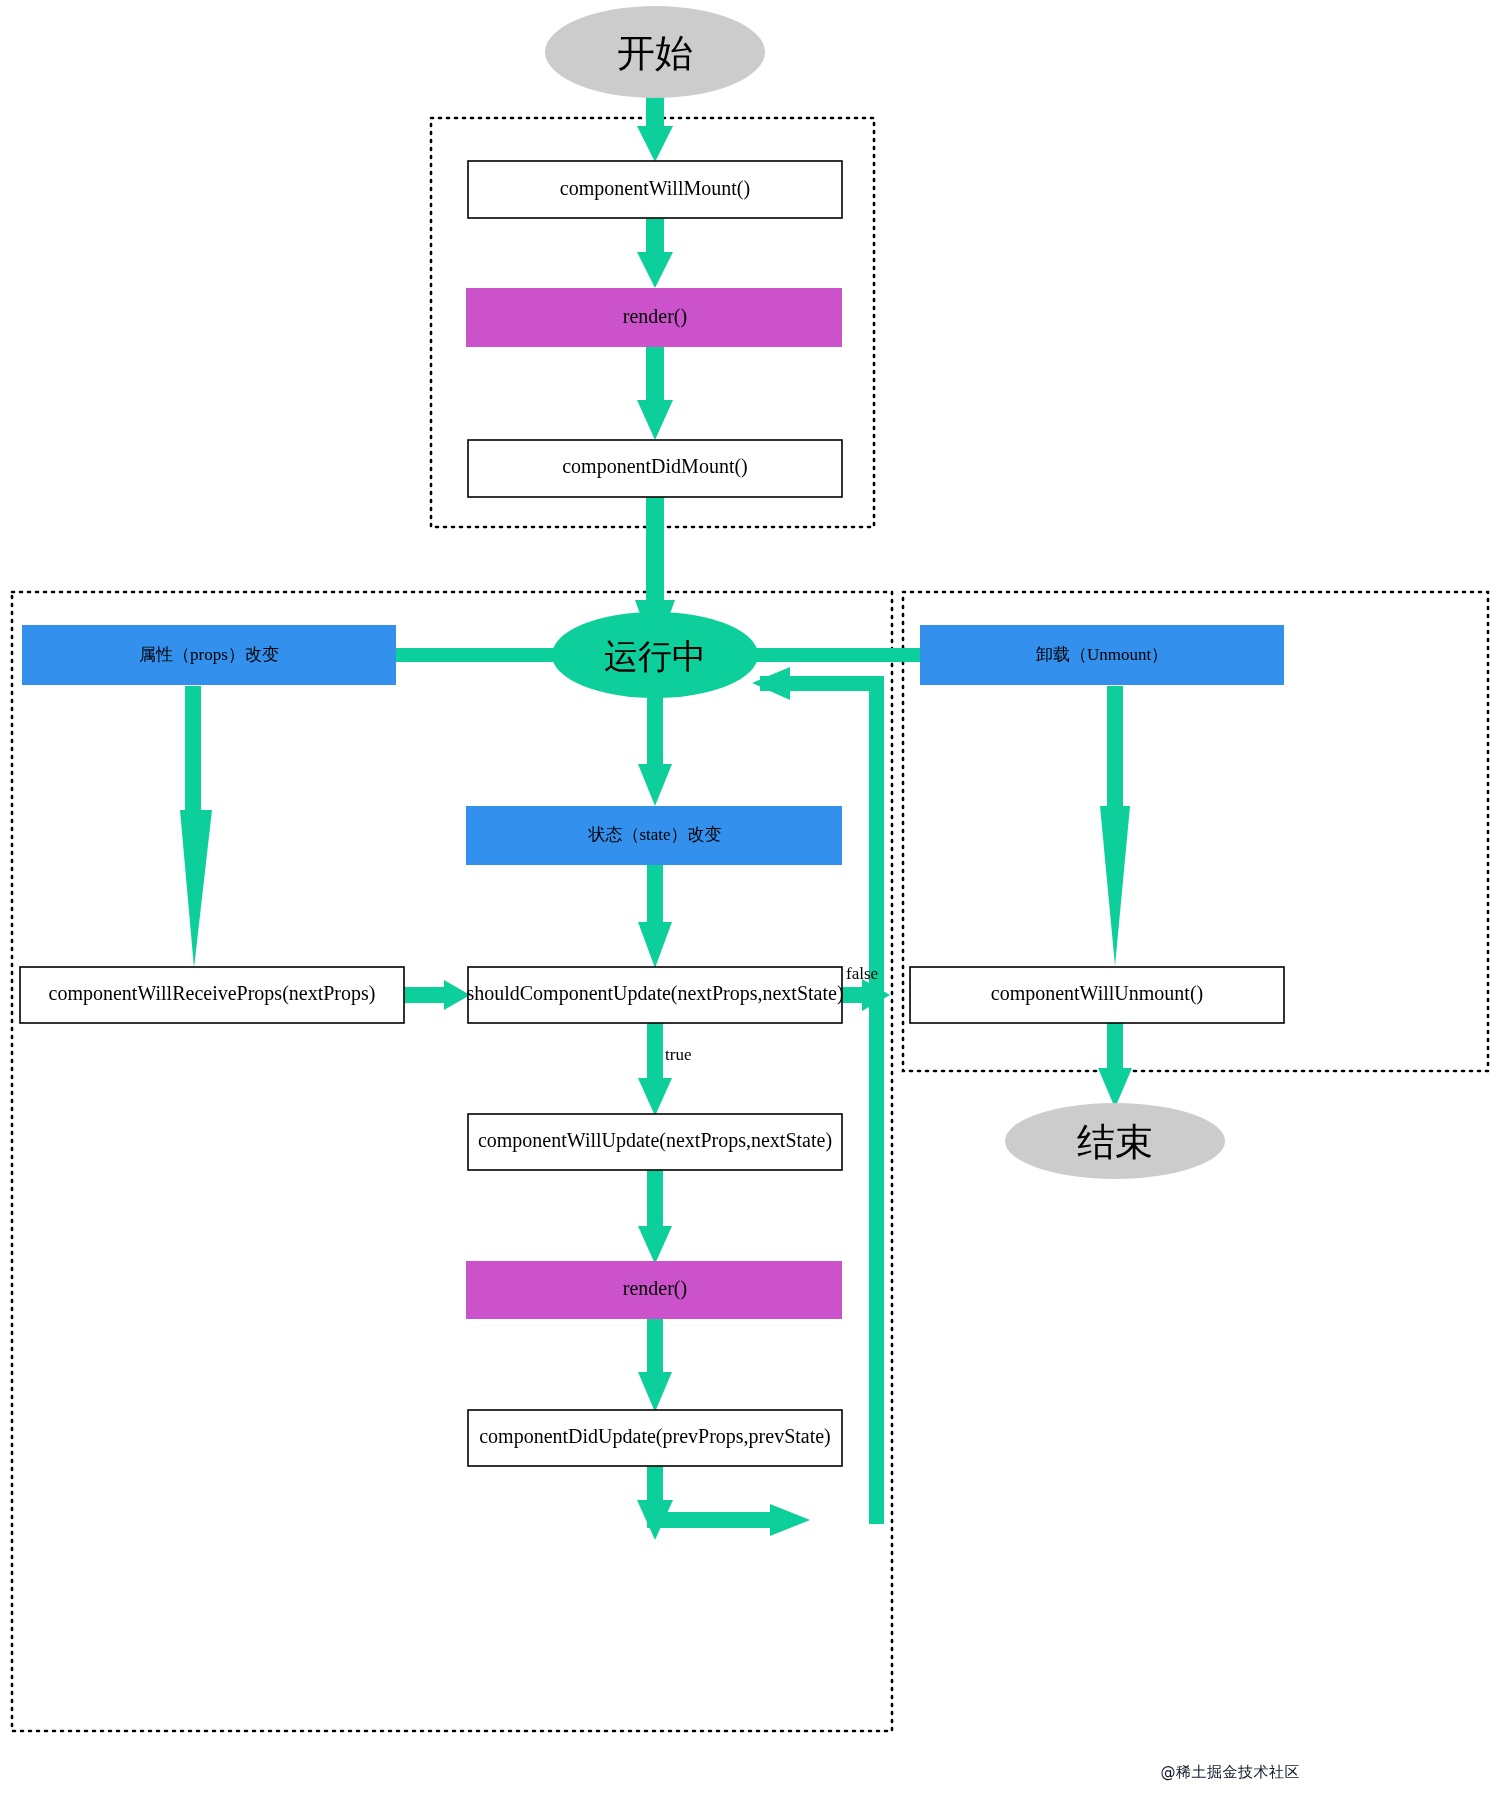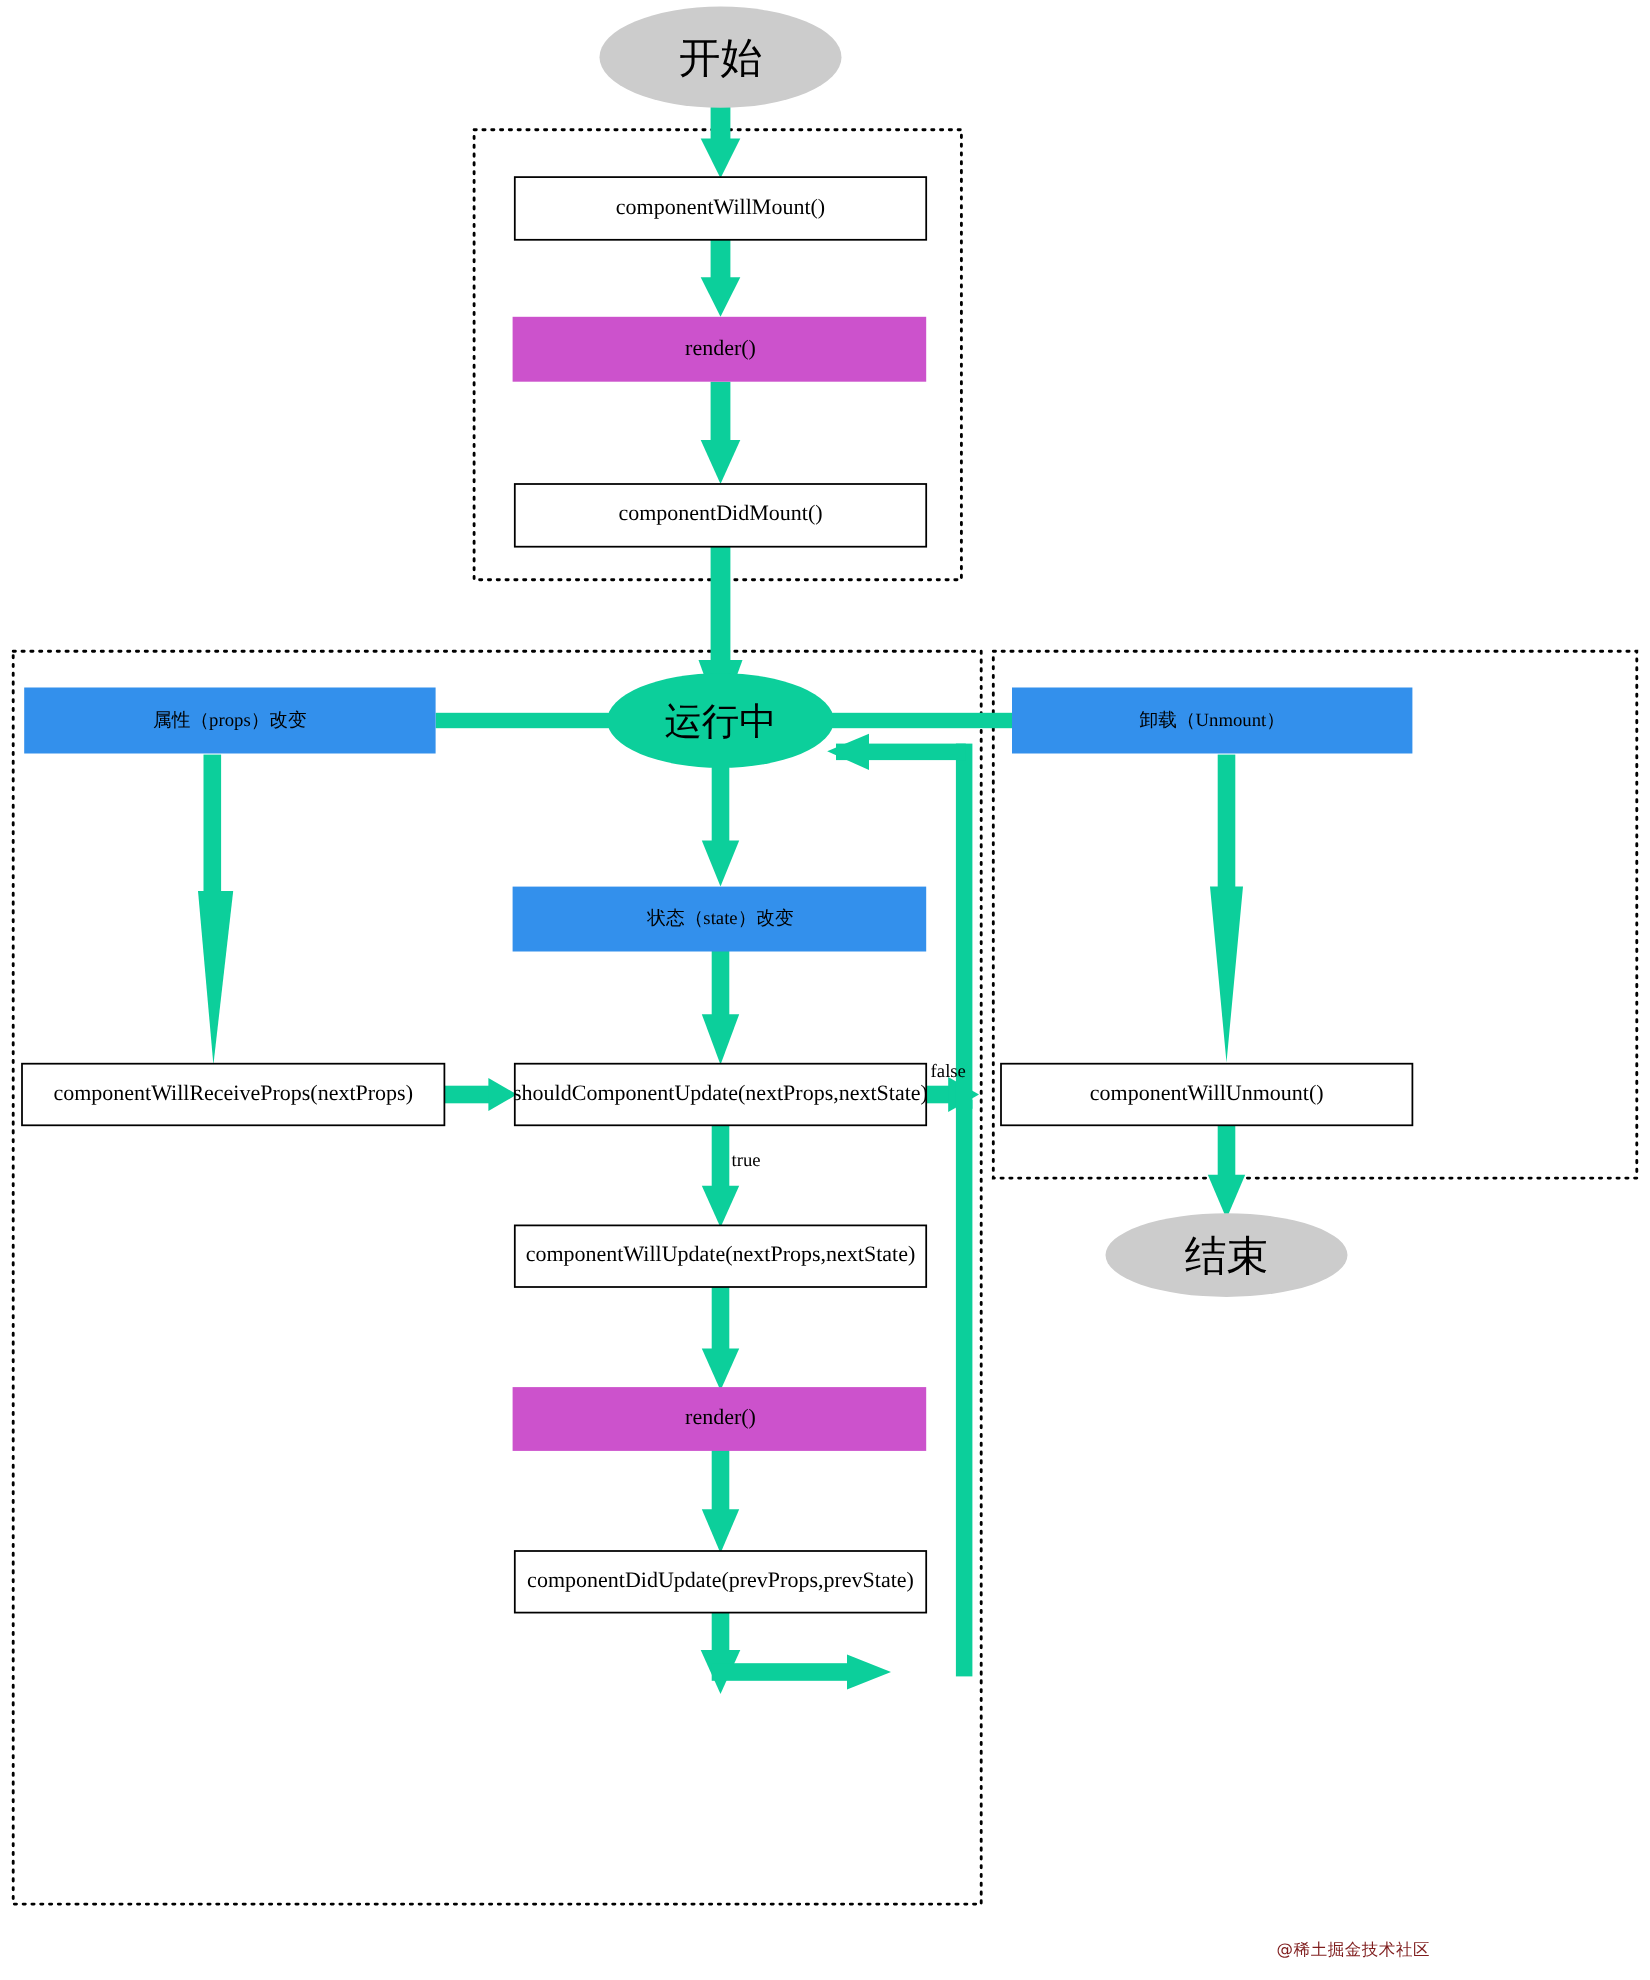--- a/index.html
+++ b/index.html
@@ -61,21 +61,21 @@
     stroke-linecap: round;
   }
   .flow-arrow { fill: #0ccf9b; stroke: none; }
   .flow-line { fill: #0ccf9b; stroke: none; }
   .watermark {
     position: absolute;
     right: 28px;
     bottom: 18px;
     font-family: "DejaVu Sans", sans-serif;
     font-size: 15px;
-    color: #7f1d1d;
+    color: #0f172a;
     letter-spacing: 0.5px;
     user-select: none;
   }
 </style>
 </head>
 <body>
 
 <div id="diagram-root">
 
   <svg class="flow-svg" viewBox="0 0 1500 1800">

